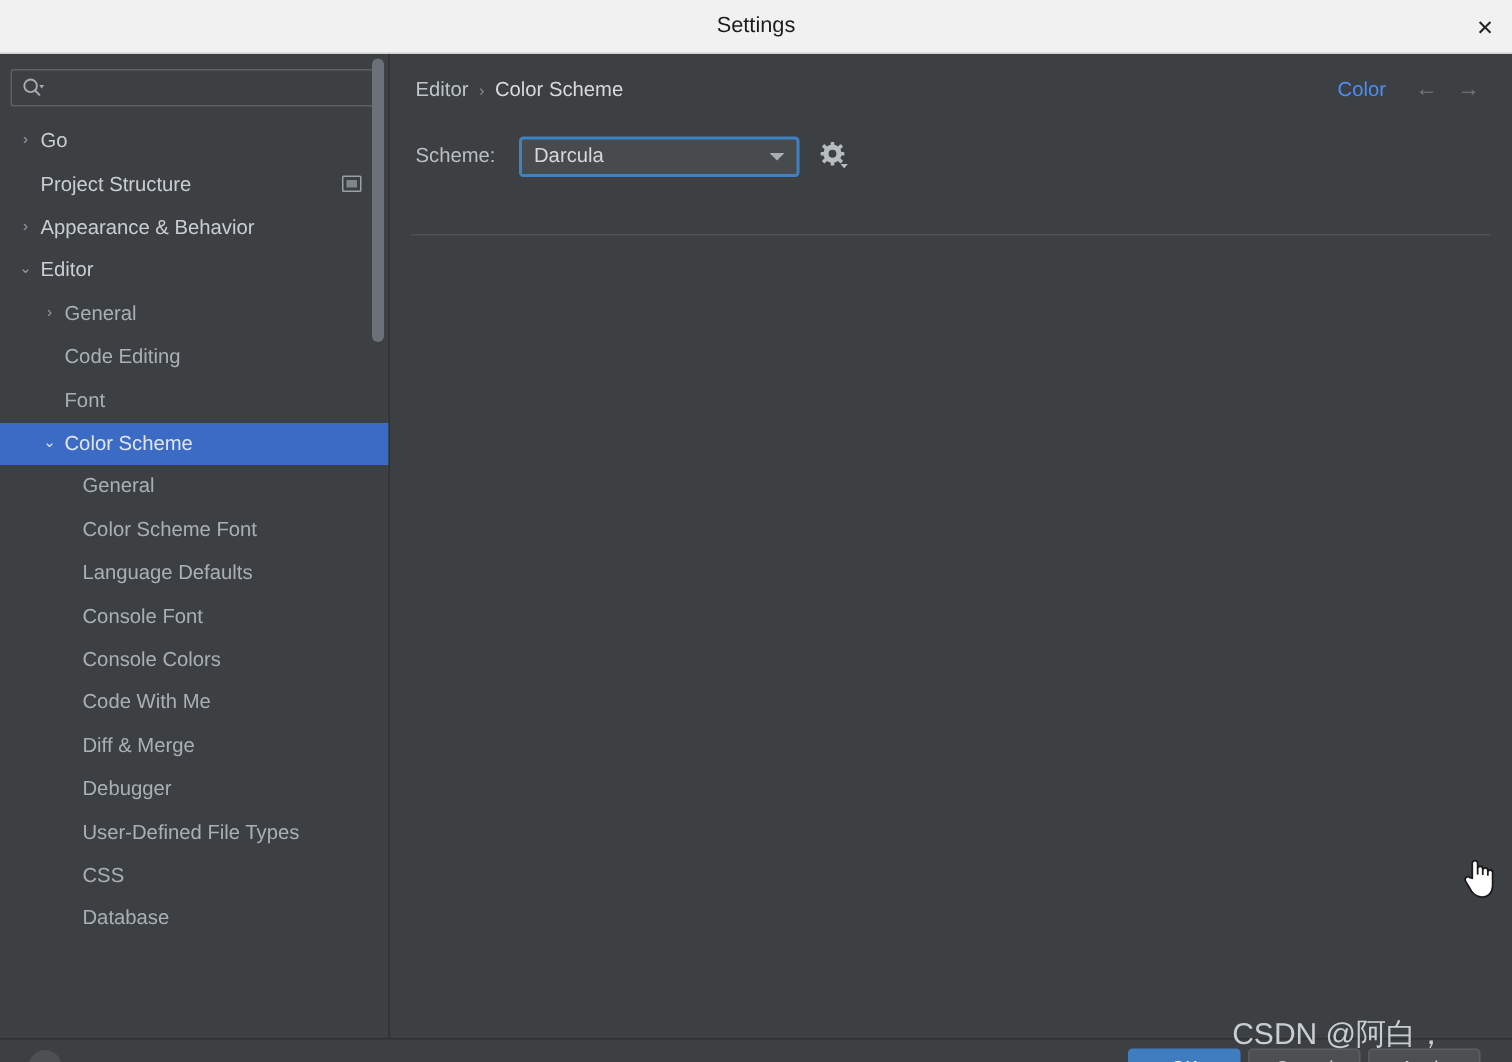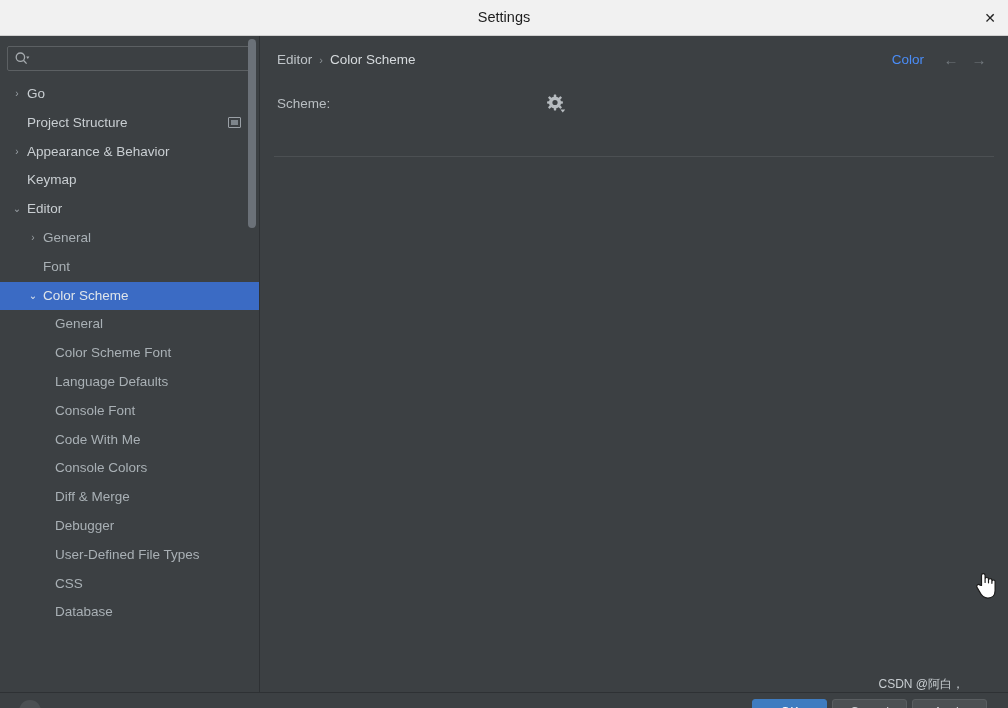--- a/index.html
+++ b/index.html
@@ -315,21 +315,21 @@
   }
   .btn-ok     { left: 752px; }
   .btn-cancel { left: 832px; }
   .btn-apply  { left: 912px; }
 
   
   .watermark {
     position: absolute;
     right: 8px;
     top: 676px;
-    font-size: 12px;
+    font-size: 20px;
     color: #c8cdd1;
     white-space: nowrap;
     pointer-events: none;
   }
   .cursor {
     position: absolute;
     left: 973px;
     top: 570px;
     width: 26px;
     height: 30px;
@@ -354,31 +354,31 @@
         <line x1="9.6" y1="9.5" x2="12.6" y2="12.6" stroke="#a6abaf" stroke-width="1.3"></line>
         <polygon points="12.2,5.6 15.4,5.6 13.8,8.0" fill="#a6abaf"></polygon>
       </svg>
       <input class="search-input" type="text" placeholder="" style="">
     </div>
 
     <div class="tree" id="tree">
         <div class="tree-row lvl0"><span class="arrow">›</span><span>Go</span></div>
         <div class="tree-row lvl0"><span>Project Structure</span><span class="row-right-icon"></span></div>
         <div class="tree-row lvl0"><span class="arrow">›</span><span>Appearance &amp; Behavior</span></div>
-        <div class="tree-row lvl0"><span>Keymap</span></div>
         <div class="tree-row lvl0"><span class="arrow">⌄</span><span>Editor</span></div>
         <div class="tree-row lvl1"><span class="arrow">›</span><span>General</span></div>
+        <div class="tree-row lvl1"><span>Code Editing</span></div>
         <div class="tree-row lvl1"><span>Font</span></div>
         <div class="tree-row lvl1 selected"><span class="arrow">⌄</span><span>Color Scheme</span></div>
         <div class="tree-row lvl2"><span>General</span></div>
         <div class="tree-row lvl2"><span>Color Scheme Font</span></div>
         <div class="tree-row lvl2"><span>Language Defaults</span></div>
         <div class="tree-row lvl2"><span>Console Font</span></div>
+        <div class="tree-row lvl2"><span>Console Colors</span></div>
         <div class="tree-row lvl2"><span>Code With Me</span></div>
-        <div class="tree-row lvl2"><span>Console Colors</span></div>
         <div class="tree-row lvl2"><span>Diff &amp; Merge</span></div>
         <div class="tree-row lvl2"><span>Debugger</span></div>
         <div class="tree-row lvl2"><span>User-Defined File Types</span></div>
         <div class="tree-row lvl2"><span>CSS</span></div>
         <div class="tree-row lvl2"><span>Database</span></div>
       </div>
 
     <div class="sb-track">
       <div class="sb-thumb"></div>
     </div>
@@ -389,20 +389,24 @@
     <div class="breadcrumb">
       <span>Editor</span><span class="bc-sep">›</span><span class="bc-last">Color Scheme</span>
     </div>
 
     <div class="reset-link">Color</div>
     <div class="nav-arrow nav-back">←</div>
     <div class="nav-arrow nav-fwd">→</div>
 
     <div class="scheme-row">
       <div class="scheme-label">Scheme:</div>
+      <div class="combo">
+        <div class="combo-value">Darcula</div>
+        <div class="combo-arrow"></div>
+      </div>
       <div class="gear-btn">
         <svg viewBox="0 0 22 22">
           <g fill="#b7bcc0">
             <circle cx="10" cy="9.5" r="6.1"></circle>
             <rect x="8.8" y="1.6" width="2.4" height="3" rx="0.6"></rect>
             <rect x="8.8" y="14.4" width="2.4" height="3" rx="0.6"></rect>
             <rect x="2.1" y="8.3" width="3" height="2.4" rx="0.6"></rect>
             <rect x="14.9" y="8.3" width="3" height="2.4" rx="0.6"></rect>
             <rect x="3.6" y="3.4" width="2.4" height="3" rx="0.6" transform="rotate(-45 4.8 4.9)"></rect>
             <rect x="14.0" y="3.4" width="2.4" height="3" rx="0.6" transform="rotate(45 15.2 4.9)"></rect>

